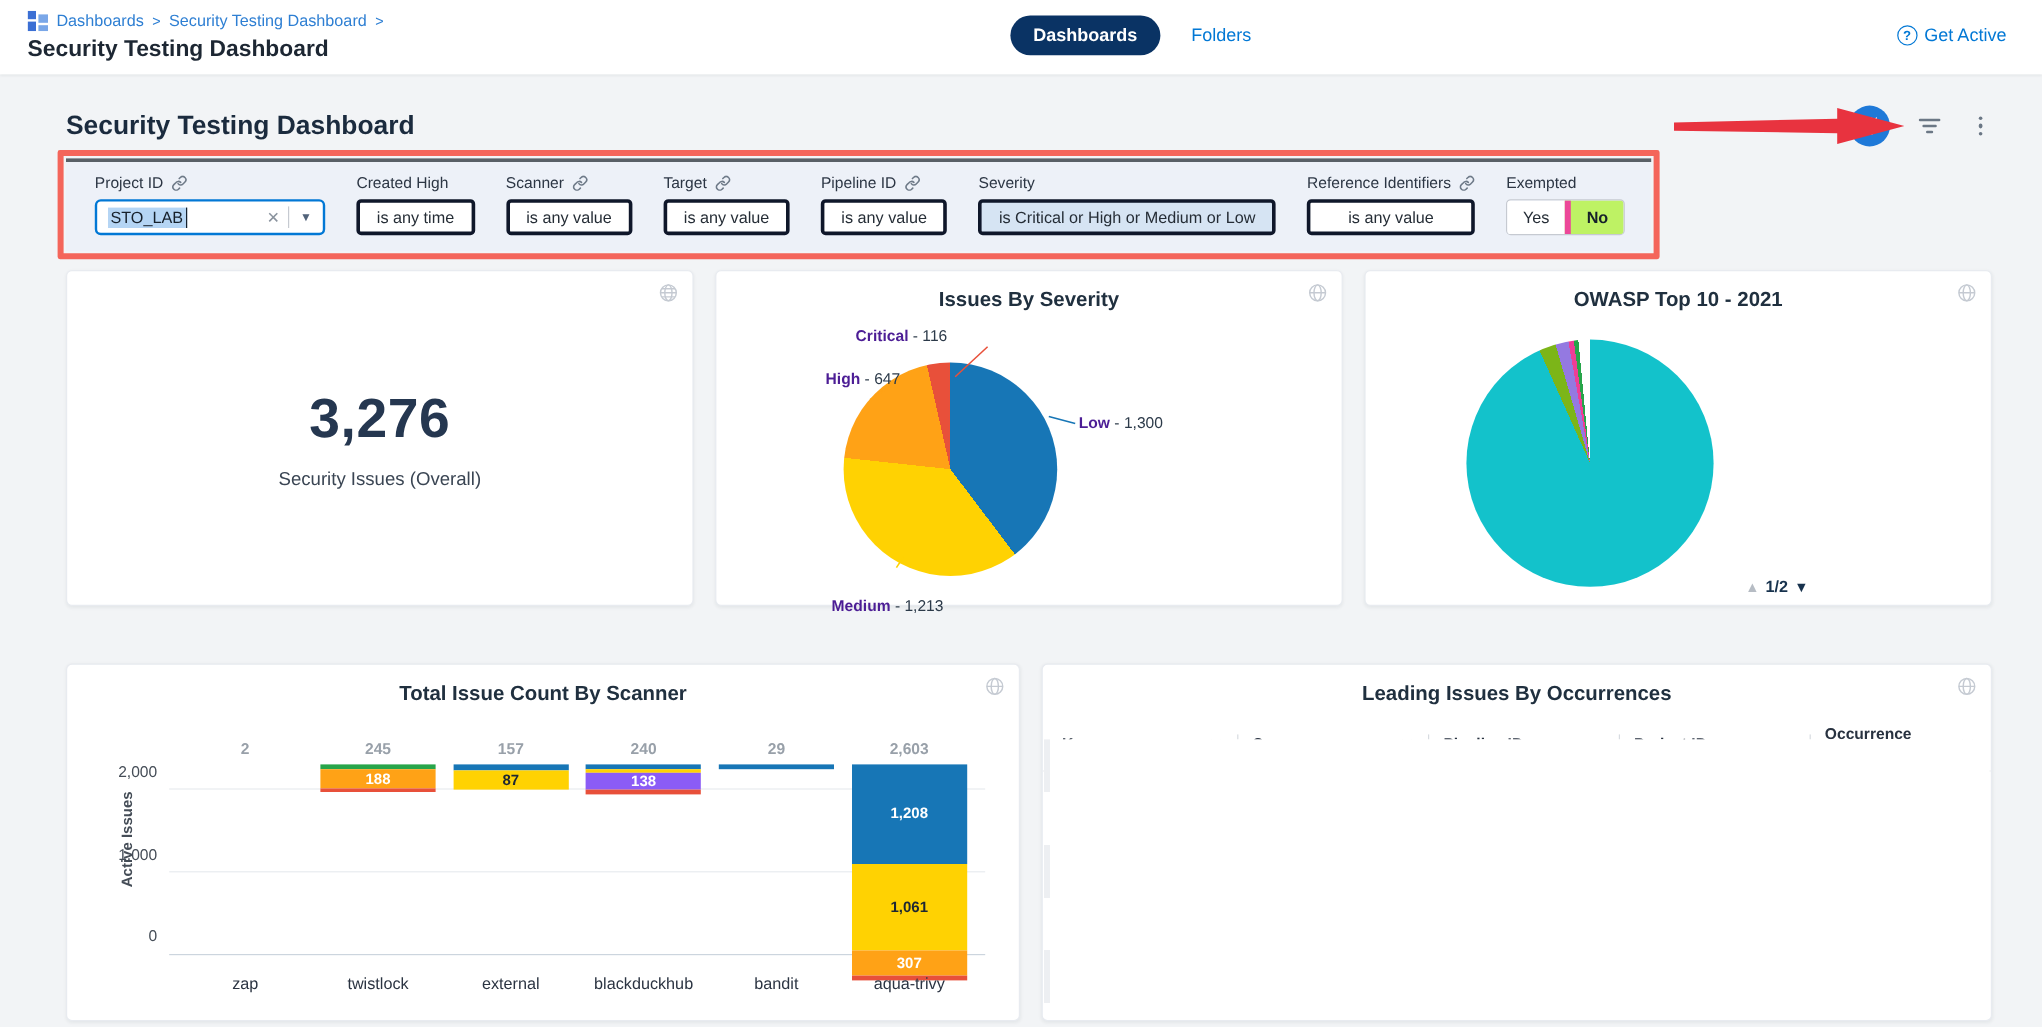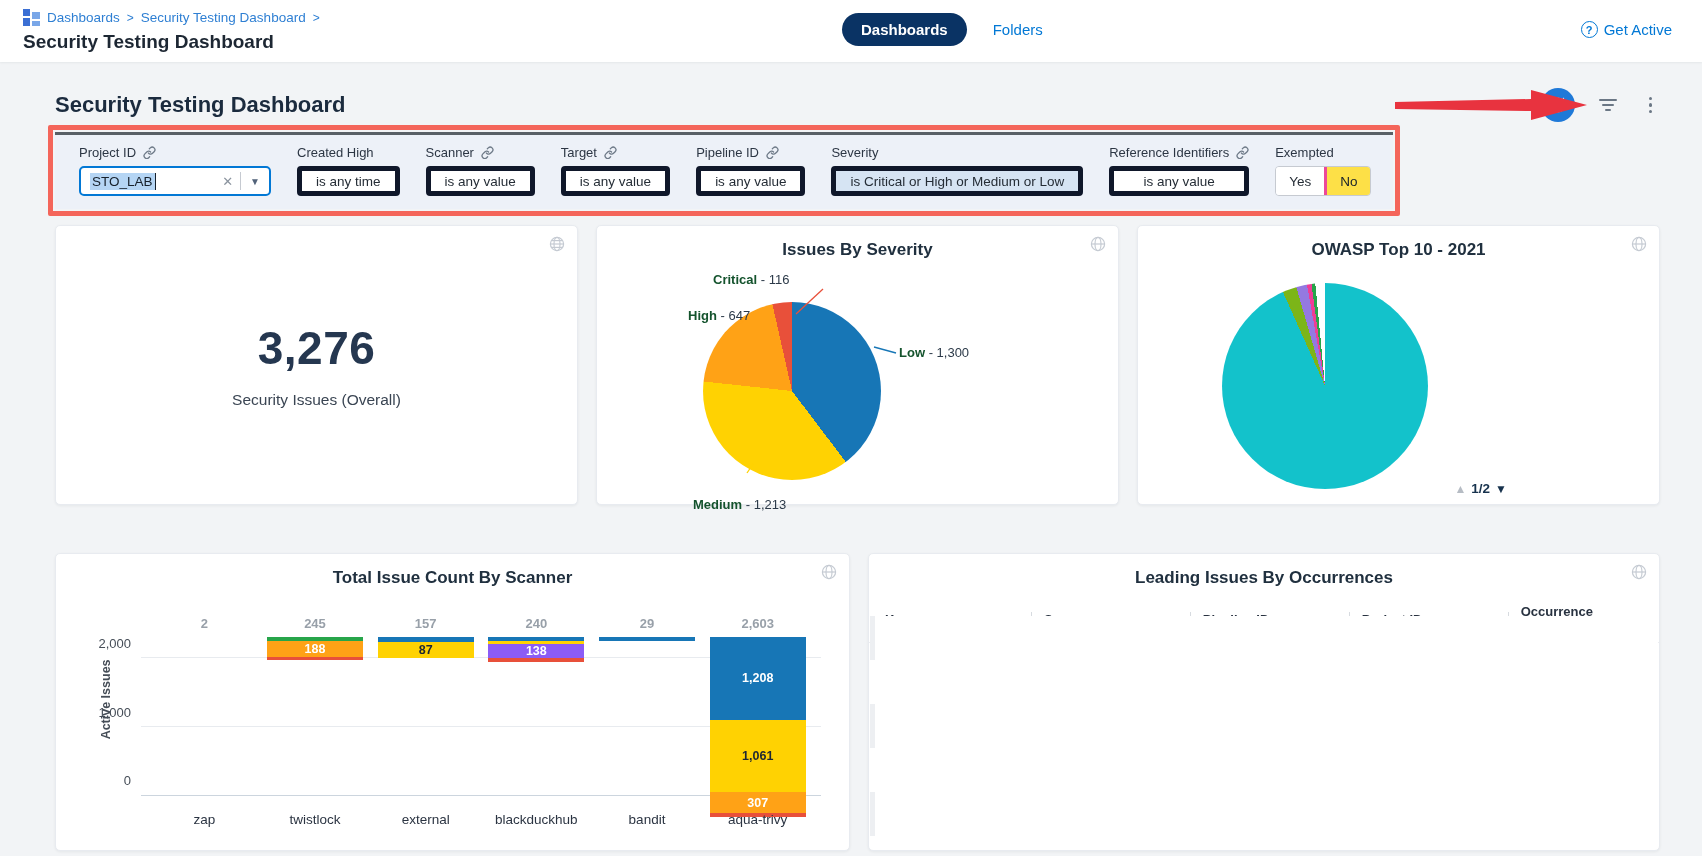--- a/index.html
+++ b/index.html
@@ -41,56 +41,56 @@
 
   
   .filter-outer { position:relative; display:inline-block; margin:4px 0 0 55px; z-index:2; }
   .red-rect { position:absolute; inset:-7px; border:5px solid #f4655a; border-radius:2px;
     pointer-events:none; z-index:5; }
   .filter-bar { display:inline-flex; gap:26px; background:#edf1f8; border-top:3px solid #596066;
     padding:9px 22px 13px 24px; }
   .f-item { display:flex; flex-direction:column; }
   .f-label { display:flex; align-items:center; gap:7px; font-size:13px; color:#2c3644; height:16px; }
   .f-control-row { margin-top:6px; }
-  .f-btn { height:30px; background:#fff; border:5px solid #0f172a; border-radius:4px;
+  .f-btn { height:30px; background:#fff; border:3px solid #0f172a; border-radius:4px;
     padding:0 14px; font-size:13.5px; color:#252d36; display:flex; align-items:center;
     justify-content:center; cursor:pointer; white-space:nowrap; }
   .f-chip { background:#d6e4f3; }
   .project-input { height:30px; width:192px; border:2px solid #0278d5; border-radius:5px;
     background:#fff; display:flex; align-items:center; cursor:text; }
   .sel-text { margin-left:9px; background:#b5d5f4; padding:1px 2px; font-size:13.5px; color:#16202b;
     border-right:1.5px solid #16202b; }
   .proj-spacer { flex:1; }
   .x-icon { color:#8a939e; font-size:13px; padding:0 7px; cursor:pointer; }
   .v-div { width:1px; height:18px; background:#c6cad1; }
   .dd-caret { color:#52637a; font-size:10px; padding:0 9px; cursor:pointer; }
   .toggle { display:flex; border:1px solid #c6cad1; border-radius:4px; overflow:hidden; height:30px; width:max-content; }
   .t-opt { padding:0 13px; display:flex; align-items:center; font-size:13.5px; background:#fff;
     color:#252d36; cursor:pointer; }
-  .t-opt.selected { background:#fde047; font-weight:normal; border-left:3px solid #ec4899; color:#16202b; }
+  .t-opt.selected { background:#bef264; font-weight:bold; border-left:5px solid #ec4899; color:#16202b; }
 
   
   .row1 { display:grid; grid-template-columns:repeat(3,1fr); gap:18px; margin:16px 42px 0 55px; height:280px; }
   .row2 { display:grid; grid-template-columns:795px 1fr; gap:18px; margin:48px 42px 0 55px; height:298px; }
   .card { position:relative; background:#fff; border:1px solid #e8ebf0; border-radius:5px;
     box-shadow:0 1px 3px rgba(20,30,40,.06); }
   .globe { position:absolute; top:10px; right:12px; opacity:.8; }
   .card-title { text-align:center; margin-top:14px; font-size:17px; font-weight:bold; color:#20303f; }
 
   
   .kpi-card { display:flex; flex-direction:column; align-items:center; justify-content:center; }
   .kpi-value { font-size:46px; font-weight:bold; color:#253750; letter-spacing:.5px; }
   .kpi-label { margin-top:16px; font-size:15.5px; color:#3a4553; }
 
   
   .pie { position:absolute; border-radius:50%; cursor:pointer; }
   .pie-sev { width:178px; height:178px; left:106px; top:76px; }
   .pie-owasp { width:206px; height:206px; left:84px; top:57px; }
   .pie-label { position:absolute; font-size:13px; color:#2c3a49; white-space:nowrap; }
-  .pie-label b { color:#14532d; }
+  .pie-label b { color:#4c1d95; }
   .lb-critical { top:46px; left:116px; }
   .lb-high { top:82px; left:58px;padding-left:33px; }
   .lb-low { top:119px; left:302px; }
   .lb-medium { top:249px; left:96px;margin-top:22px; }
   .connectors { position:absolute; inset:0; pointer-events:none; }
   .pager { position:absolute; right:152px; bottom:8px; display:flex; align-items:center; gap:5px;
     font-size:13.5px; font-weight:bold; color:#17324d; }
   .pg-up { color:#b6bcc4; font-size:12px; cursor:default; }
   .pg-down { color:#17324d; font-size:12px; cursor:pointer; }
 

